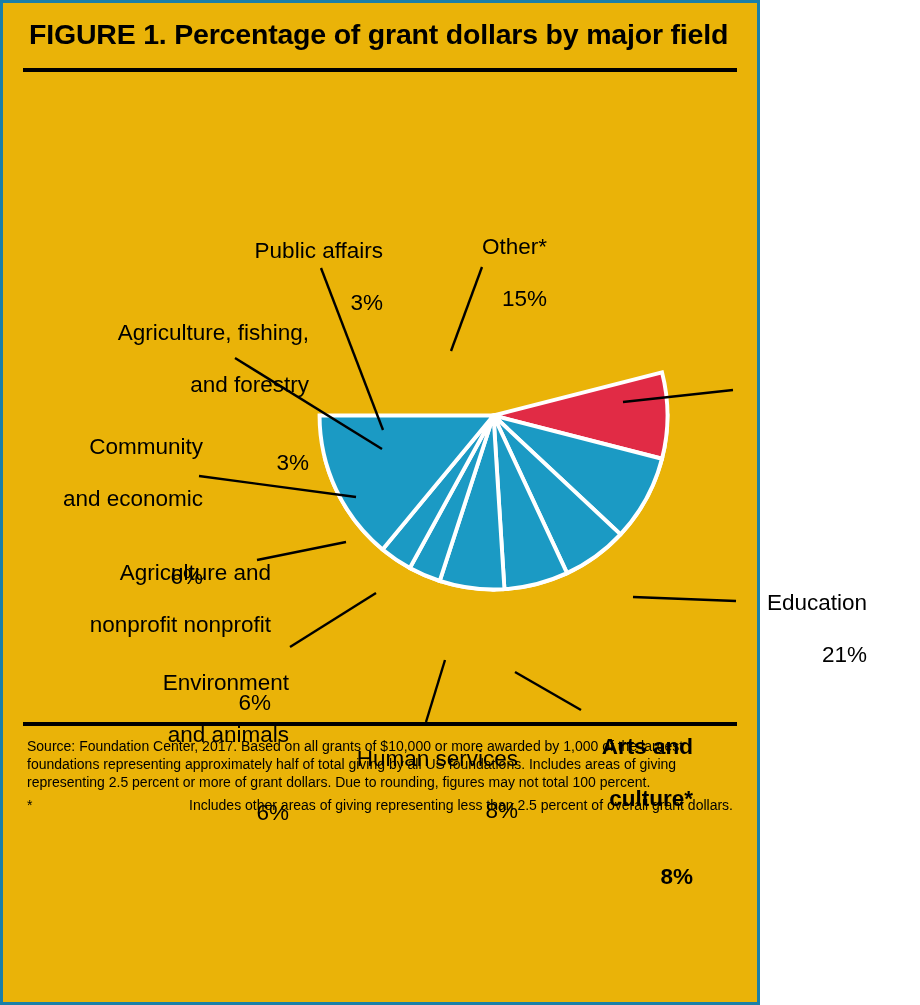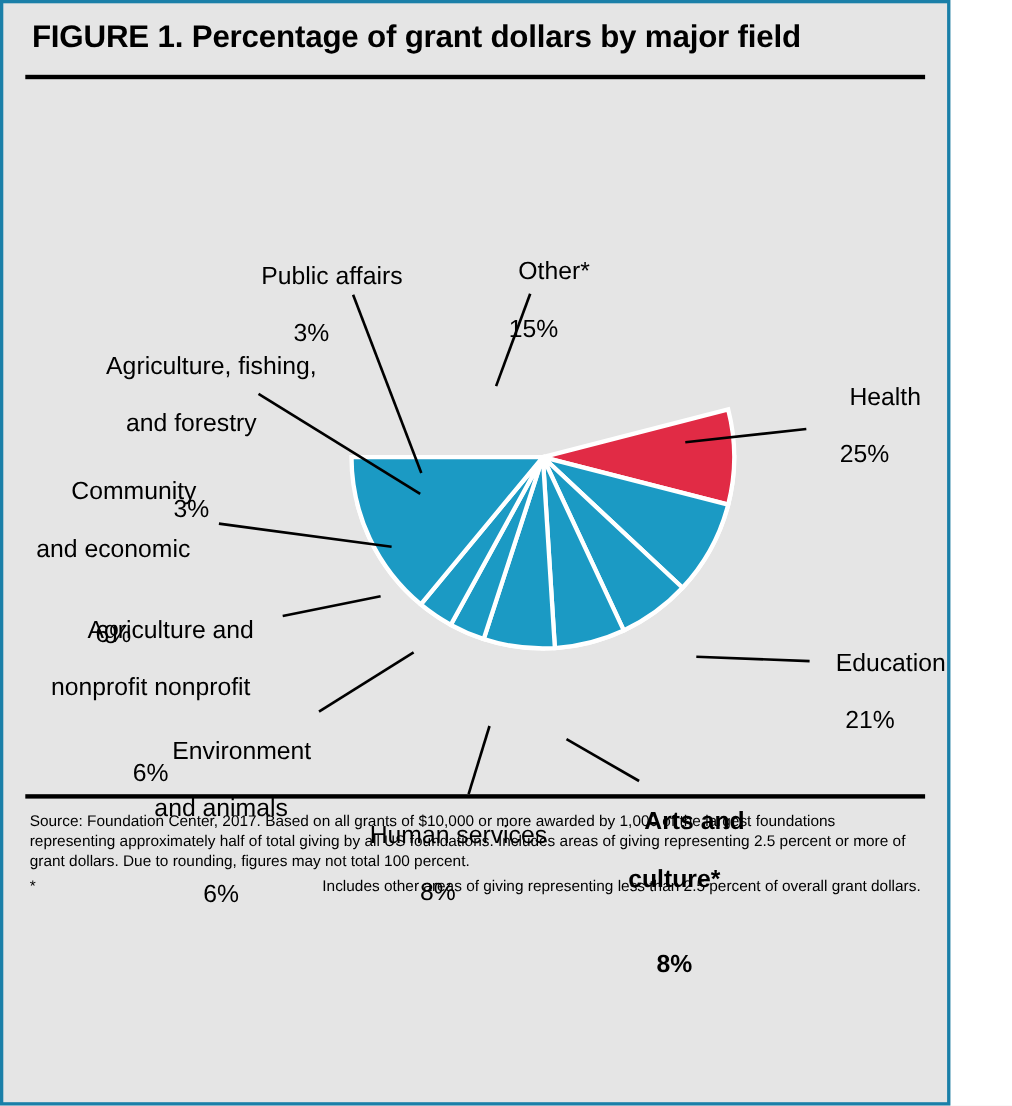--- a/index.html
+++ b/index.html
@@ -9,25 +9,25 @@
   }
   body {
     width: 920px;
     height: 1005px;
     font-family: "Liberation Sans", sans-serif;
     color: #000000;
     overflow: hidden;
   }
   #page {
     position: relative;
-    width: 864px;
+    width: 760px;
     height: 1005px;
     box-sizing: border-box;
     border: 3px solid #1a7fa8;
-    background: #e5e5e5;
+    background: #eab308;
   }
   
   .title-block {
     padding: 14px 26px 10px 26px;
   }
   .title-text {
     font-size: 28.5px;
     font-weight: bold;
     line-height: 1.22;
     letter-spacing: -0.2px;
@@ -58,21 +58,21 @@
   }
   .pie-svg { display: block; }
   
   .lbl {
     position: absolute;
     font-size: 22.5px;
     line-height: 1.16;
     white-space: pre;
   }
   .lbl .val { display: block; }
-  .lbl.center { text-align: center; }
+  .lbl.center { text-align: right; }
   .lbl.bold { font-weight: bold; }
 
   .leader { position: absolute; overflow: visible; pointer-events: none; }
 
   
   .footer-rule {
     height: 4px;
     background: #000000;
     margin: 0 20px 0 20px;
   }
@@ -193,24 +193,20 @@
       <span>Arts and</span>
       <span class="val">culture*</span>
       <span class="val">8%</span>
     </div>
 
     <div class="lbl center" style="left:420px; top:136px; width:124px;">
       <span>Other*</span>
       <span class="val">15%</span>
     </div>
 
-    <div class="lbl center" style="left:718px; top:250px; width:130px;">
-      <span>Health</span>
-      <span class="val">25%</span>
-    </div>
 
     <div class="lbl center" style="left:712px; top:492px; width:152px;">
       <span>Education</span>
       <span class="val">21%</span>
     </div>
   </div>
 
   <div class="footer-rule"></div>
   <div class="footer">
     <div>Source: Foundation Center, 2017. Based on all grants of $10,000 or more awarded by 1,000 of the largest foundations representing approximately half of total giving by all US foundations. Includes areas of giving representing 2.5 percent or more of grant dollars. Due to rounding, figures may not total 100 percent.</div>

